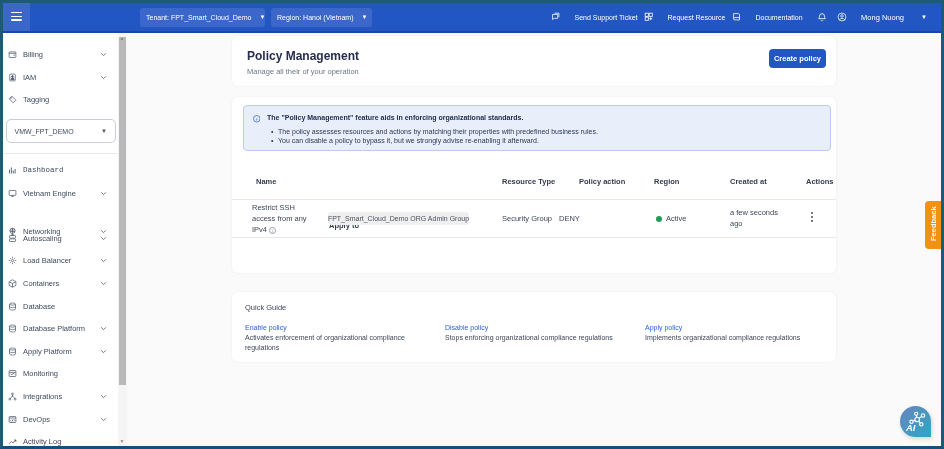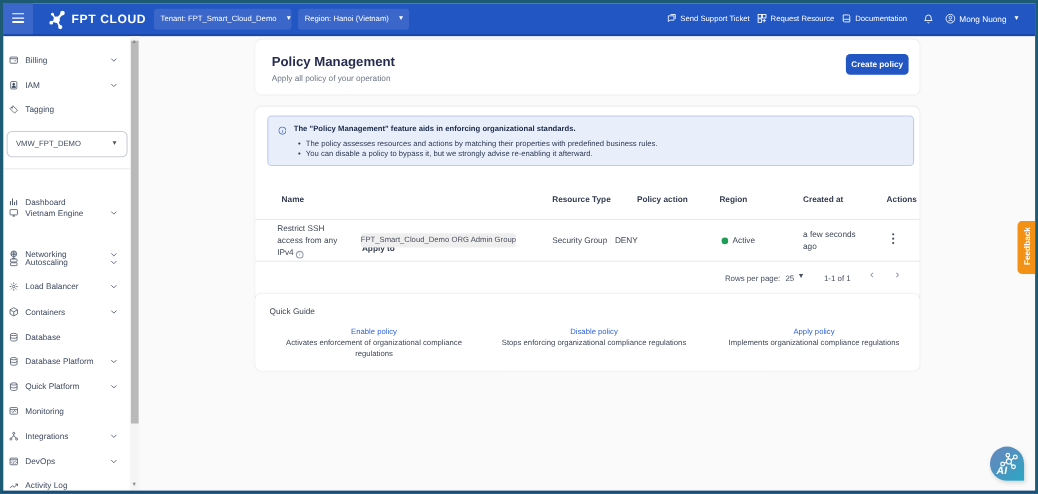--- a/index.html
+++ b/index.html
@@ -9,21 +9,21 @@
   
   .nav { position:absolute; left:3px; top:3px; width:938px; height:30px; background:#2256c2; border-bottom:2px solid #1b46a8; }
   .nav .burger { position:absolute; left:0; top:0; width:27px; height:28px; background:#3a67c9; }
   .nav .burger .bars { position:absolute; left:8px; top:9px; width:11px; }
   .nav .burger .bars div { height:1.4px; background:#fff; margin-bottom:2.2px; border-radius:1px; }
   .logo { position:absolute; left:39px; top:4.5px; height:20px; display:flex; align-items:center; }
   .logo-text { color:#fff; font-weight:bold; font-size:11px; letter-spacing:0.55px; margin-left:3px; }
   .chip { position:absolute; top:4.5px; height:19px; background:#3a67c9; border-radius:3px; color:#fff; font-size:7px; display:flex; align-items:center; padding:0 6px; white-space:nowrap; justify-content:space-between; }
   .chip .car { margin-left:8px; font-size:6px; }
   .nav-right { position:absolute; right:14px; top:0; height:28px; display:flex; align-items:center; gap:6.5px; color:#fff; font-size:7px; white-space:nowrap; }
-  .nav-item { display:flex; align-items:center; gap:3px; }
+  .nav-item { display:flex; align-items:center; gap:14px; }
   
   .sidebar { position:absolute; left:3px; top:33px; width:124px; height:413px; background:#fff;padding-left:12px; }
   .sb-scroll { position:absolute; left:115px; top:0; width:9px; height:413px; background:#f5f5f5; }
   .sb-thumb { position:absolute; left:1px; top:4px; width:7px; height:348px; background:#b9b9b9; }
   .sb-item { position:absolute; left:0; width:113px; height:22px; display:flex; align-items:center; color:#3e4a5f; font-size:7.5px; }
   .sb-item svg { position:absolute; left:4.5px; width:9px; height:9px; }
   .sb-item .t { position:absolute; left:20px; }
   .sb-item .ch { position:absolute; left:97px; top:7.5px; width:7px; height:7px; } .sb-item .ch svg { display:block; width:7px; height:7px; position:absolute; left:0; top:0; }
   .sb-select { position:absolute; left:2.5px; top:86px; width:110.5px; height:24px; border:1px solid #c9cdd4; border-radius:5px; font-size:7px; color:#3e4a5f; display:flex; align-items:center; padding:0 8px; background:#fff; }
   .sb-div { position:absolute; left:0px; top:120px; width:115px; height:1px; background:#e8eaed; }
@@ -43,57 +43,41 @@
   
   .th { position:absolute; font-size:7.5px; font-weight:bold; color:#333b4e; top:79.5px; }
   .tline { position:absolute; left:0px; width:604px; height:1px; background:#e7e9ee; }
   .td { position:absolute; font-size:7.5px; color:#3e4656; }
   .pill { position:absolute; left:96px; top:115px; width:141px; height:13px; background:#efefef; border-radius:3px; font-size:7px; white-space:nowrap; color:#4a4f5c; display:flex; align-items:center; justify-content:center; }
   .dot { position:absolute; left:424px; top:119px; width:6px; height:6px; border-radius:50%; background:#1f9d57; }
   .kebab { position:absolute; left:579px; top:115px; width:3px; }
   .kebab div { width:2.4px; height:2.4px; border-radius:50%; background:#4a5160; margin-bottom:1.6px; }
   .pgn { position:absolute; top:147px; left:0; width:604px; height:28px; font-size:7.2px; color:#464e60; }
   
-  .qg-card { left:105px; top:234px; width:604px; height:70px;text-align:center; }
+  .qg-card { left:105px; top:259px; width:604px; height:70px; }
   .qg-title { position:absolute; left:13px; top:10.5px; font-size:7.5px; color:#3e4656; }
   .qg-col { position:absolute; top:30.8px; width:190px; font-size:7px; color:#3e4656; line-height:10.2px; }
   .qg-col a { color:#2d61d8; text-decoration:none; display:block; margin-bottom:0; }
   
   .feedback { position:absolute; right:3px; top:201px; width:16px; height:48px; background:#f39016; border-radius:4px 0 0 4px; z-index:60; }
   .feedback span { position:absolute; left:4px; top:40px; transform:rotate(-90deg); transform-origin:0 0; color:#fff; font-size:7.5px; font-weight:bold; white-space:nowrap; }
   .ai { position:absolute; left:899.5px; top:405.5px; width:31px; height:31px; border-radius:50% 50% 0 50%; background:linear-gradient(135deg,#6b84bc, #2ba7c4); z-index:60; box-shadow:1px 2px 4px rgba(0,0,0,0.15); }
 </style>
 </head>
 <body>
 <div class="frame"></div>
 
 <div class="nav">
   <div class="burger">
       <div class="bars">
         <div></div>
         <div></div>
         <div></div>
       </div>
     </div>
-  <div class="logo">
-    <svg width="20" height="20" viewBox="0 0 20 20" style="display:block;">
-        <g fill="#fff" stroke="#fff">
-          <path d="M9.3 10.2 4.9 12.3" stroke-width="1.6"></path>
-          <path d="M9.3 10.2 14.5 4.2" stroke-width="2"></path>
-          <path d="M9.3 10.2 12.5 16.3" stroke-width="1.6"></path>
-          <path d="M9.3 10.2 6 5.4" stroke-width="1.4"></path>
-          <circle cx="9.5" cy="10" r="2.9" stroke="none"></circle>
-          <circle cx="4.6" cy="12.6" r="1.7" stroke="none"></circle>
-          <circle cx="14.8" cy="3.9" r="2.1" stroke="none"></circle>
-          <circle cx="12.8" cy="16.6" r="1.9" stroke="none"></circle>
-          <circle cx="5.7" cy="5" r="1.3" stroke="none"></circle>
-        </g>
-      </svg>
-    <span class="logo-text">FPT CLOUD</span>
-  </div>
   <div class="chip" style="left:137px; width:125px;">Tenant: FPT_Smart_Cloud_Demo<span class="car">▼</span></div>
   <div class="chip" style="left:268px; width:101px;">Region: Hanoi (Vietnam)<span class="car">▼</span></div>
   <div class="nav-right">
     <div class="nav-item"><svg width="9.5" height="9.5" viewBox="0 0 24 24" fill="none" stroke="#fff" stroke-width="2">
           <path d="M4 6h13v10H8l-4 3z"></path>
           <path d="M9 3h11v10"></path>
         </svg>Send Support Ticket</div>
     <div class="nav-item"><svg width="9.5" height="9.5" viewBox="0 0 24 24" fill="none" stroke="#fff" stroke-width="2">
           <rect x="3" y="3" width="8" height="8"></rect>
           <rect x="13" y="3" width="8" height="8"></rect>
@@ -145,21 +129,21 @@
           </svg>
         </span>
       </div>
   <div class="sb-item" style="top:55.5px;">
         <svg viewBox="0 0 24 24" fill="none" stroke="#3e4a5f" stroke-width="1.8">
           <path d="M3 10 L10 3 L21 14 L14 21 Z" transform="rotate(0 12 12)"></path>
           <circle cx="8" cy="8" r="1.2"></circle>
         </svg>
         <span class="t">Tagging</span>
       </div>
-  <div class="sb-item" style="top:139px;">
+  <div class="sb-item" style="top:126px;font-family:Liberation Mono, monospace;">
         <svg viewBox="0 0 24 24" fill="none" stroke="#3e4a5f" stroke-width="1.8">
           <path d="M4 20V10M9 20V4M14 20v-8M19 20V8" stroke-width="2.2"></path>
         </svg>
         <span class="t">Dashboard</span>
       </div>
   <div class="sb-item" style="top:149.1px;">
         <svg viewBox="0 0 24 24" fill="none" stroke="#3e4a5f" stroke-width="1.8">
           <rect x="3" y="4" width="18" height="13" rx="1.5"></rect>
           <path d="M9 20h6M12 17v3"></path>
         </svg>
@@ -236,21 +220,21 @@
           <svg viewBox="0 0 24 24" fill="none" stroke="#44506a" stroke-width="2.6">
             <path d="M4 8l8 8 8-8"></path>
           </svg>
         </span>
       </div>
   <div class="sb-item" style="top:307.3px;">
         <svg viewBox="0 0 24 24" fill="none" stroke="#3e4a5f" stroke-width="1.8">
           <ellipse cx="12" cy="5.5" rx="8" ry="2.8"></ellipse>
           <path d="M4 5.5v13c0 1.6 3.6 2.9 8 2.9s8-1.3 8-2.9v-13M4 12c0 1.6 3.6 2.9 8 2.9s8-1.3 8-2.9"></path>
         </svg>
-        <span class="t">Quick Platform</span>
+        <span class="t">Apply Platform</span>
         <span class="ch">
           <svg viewBox="0 0 24 24" fill="none" stroke="#44506a" stroke-width="2.6">
             <path d="M4 8l8 8 8-8"></path>
           </svg>
         </span>
       </div>
   <div class="sb-item" style="top:329.9px;">
         <svg viewBox="0 0 24 24" fill="none" stroke="#3e4a5f" stroke-width="1.8">
           <rect x="3" y="4" width="18" height="16" rx="2"></rect>
           <path d="M3 9h18M7 13l3 3 4-5 3 3"></path>
@@ -295,21 +279,21 @@
   <div class="sb-scroll">
       <div class="sb-thumb"></div>
     <div style="position:absolute; left:1.5px; top:2px; font-size:5px; color:#888;">▲</div>
     <div style="position:absolute; left:1.5px; bottom:2px; font-size:5px; color:#888;">▼</div>
   </div>
 </div>
 
 <div class="content">
   <div class="card hdr-card">
     <div class="h1">Policy Management</div>
-    <div class="sub">Apply all policy of your operation</div>
+    <div class="sub">Manage all their of your operation</div>
     <div class="btn">Create policy</div>
   </div>
 
   <div class="card main-card">
     <div class="alert">
       <div class="ic">
           <svg width="7.5" height="7.5" viewBox="0 0 24 24" fill="none" stroke="#3a66cc" stroke-width="2.4">
             <circle cx="12" cy="12" r="10.5"></circle>
             <path d="M12 11v6.5M12 6.5v.2"></path>
           </svg>
@@ -332,28 +316,20 @@
     <div class="td" style="left:327px; top:117px;">DENY</div>
     <div class="dot"></div>
     <div class="td" style="left:434px; top:117px;">Active</div>
     <div class="td" style="left:498px; top:111px; line-height:10.5px;">a few seconds<br>ago</div>
     <div class="kebab">
         <div></div>
         <div></div>
         <div></div>
       </div>
     <div class="tline" style="top:140px;"></div>
-    <div class="pgn">
-      <span style="position:absolute; left:427px; top:3.5px;">Rows per page:</span>
-      <span style="position:absolute; left:482px; top:3.5px;">25</span>
-      <span style="position:absolute; left:493px; top:4px; font-size:6.5px;">▼</span>
-      <span style="position:absolute; left:517px; top:3.5px;">1-1 of 1</span>
-      <span style="position:absolute; left:559px; top:0px; color:#8c93a1; font-size:10.5px;">‹</span>
-      <span style="position:absolute; left:582px; top:0px; color:#8c93a1; font-size:10.5px;">›</span>
-    </div>
   </div>
 
   <div class="card qg-card">
     <div class="qg-title">Quick Guide</div>
     <div class="qg-col" style="left:13px;"><a>Enable policy</a>Activates enforcement of organizational compliance regulations</div>
     <div class="qg-col" style="left:213px;"><a>Disable policy</a>Stops enforcing organizational compliance regulations</div>
     <div class="qg-col" style="left:413px;"><a>Apply policy</a>Implements organizational compliance regulations</div>
   </div>
 </div>
 

